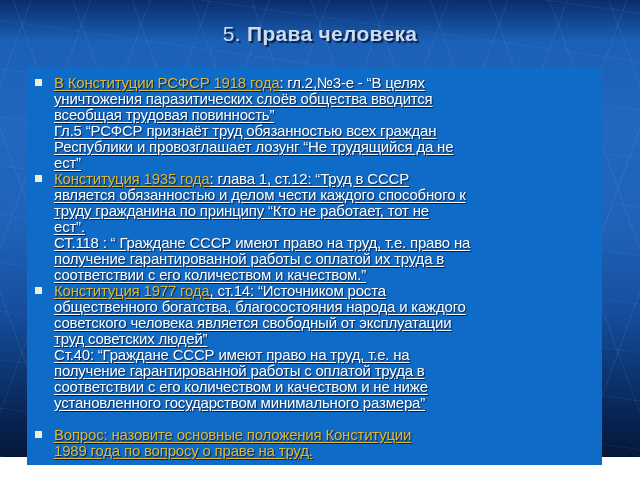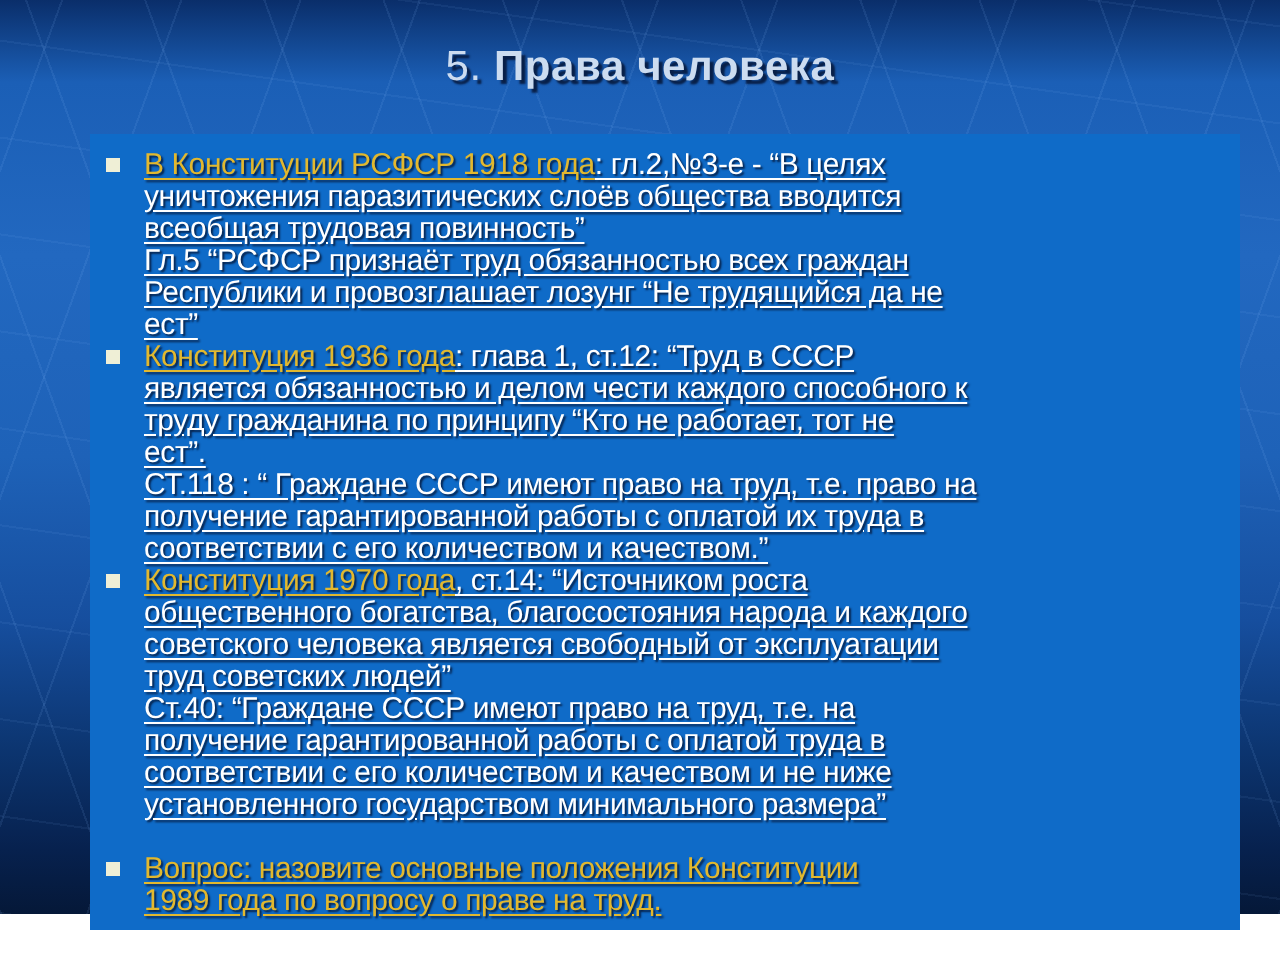--- a/index.html
+++ b/index.html
@@ -44,21 +44,21 @@
     font-size: 21px;
     font-weight: normal;
     letter-spacing: 0.3px;
     color: var(--title-text, #CCDCF0);
     text-shadow: 2px 2px 1px rgba(7, 28, 66, 0.95);
     z-index: 2;
   }
   .title .t-bold { font-weight: bold; }
   .content-box {
     position: absolute;
-    left: 45px;
+    left: 27px;
     top: 67px;
     width: 575px;
     height: 398px;
     background: var(--content-box, #0F6BC8);
     z-index: 1;
     box-sizing: border-box;
   }
   ul.bullets {
     list-style: none;
     margin: 0;
@@ -101,28 +101,28 @@
   <div class="mesh"></div>
   <h1 class="title"><span>5.</span> <span class="t-bold">Права человека</span></h1>
   <div class="content-box">
     <ul class="bullets">
         <li><span class="marker"></span><span><span class="seg-link">В Конституции РСФСР 1918 года</span><span class="seg-body">: гл.2,№3-е - “В целях
 уничтожения паразитических слоёв общества вводится
 всеобщая трудовая повинность”
 Гл.5 “РСФСР признаёт труд обязанностью всех граждан
 Республики и провозглашает лозунг “Не трудящийся да не
 ест”</span></span></li>
-        <li><span class="marker"></span><span><span class="seg-link">Конституция 1936 года</span><span class="seg-body">: глава 1, ст.12: “Труд в СССР
+        <li><span class="marker"></span><span><span class="seg-link">Конституция 1935 года</span><span class="seg-body">: глава 1, ст.12: “Труд в СССР
 является обязанностью и делом чести каждого способного к
 труду гражданина по принципу “Кто не работает, тот не
 ест”.
 СТ.118 : “ Граждане СССР имеют право на труд, т.е. право на
 получение гарантированной работы с оплатой их труда в
 соответствии с его количеством и качеством.”</span></span></li>
-        <li><span class="marker"></span><span><span class="seg-link">Конституция 1970 года</span><span class="seg-body">, ст.14: “Источником роста
+        <li><span class="marker"></span><span><span class="seg-link">Конституция 1977 года</span><span class="seg-body">, ст.14: “Источником роста
 общественного богатства, благосостояния народа и каждого
 советского человека является свободный от эксплуатации
 труд советских людей”
 Ст.40: “Граждане СССР имеют право на труд, т.е. на
 получение гарантированной работы с оплатой труда в
 соответствии с его количеством и качеством и не ниже
 установленного государством минимального размера”</span></span></li>
         <li class="gap"><span class="marker"></span><span><span class="seg-link">Вопрос: назовите основные положения Конституции
 1989 года по вопросу о праве на труд.</span></span></li>
       </ul>

